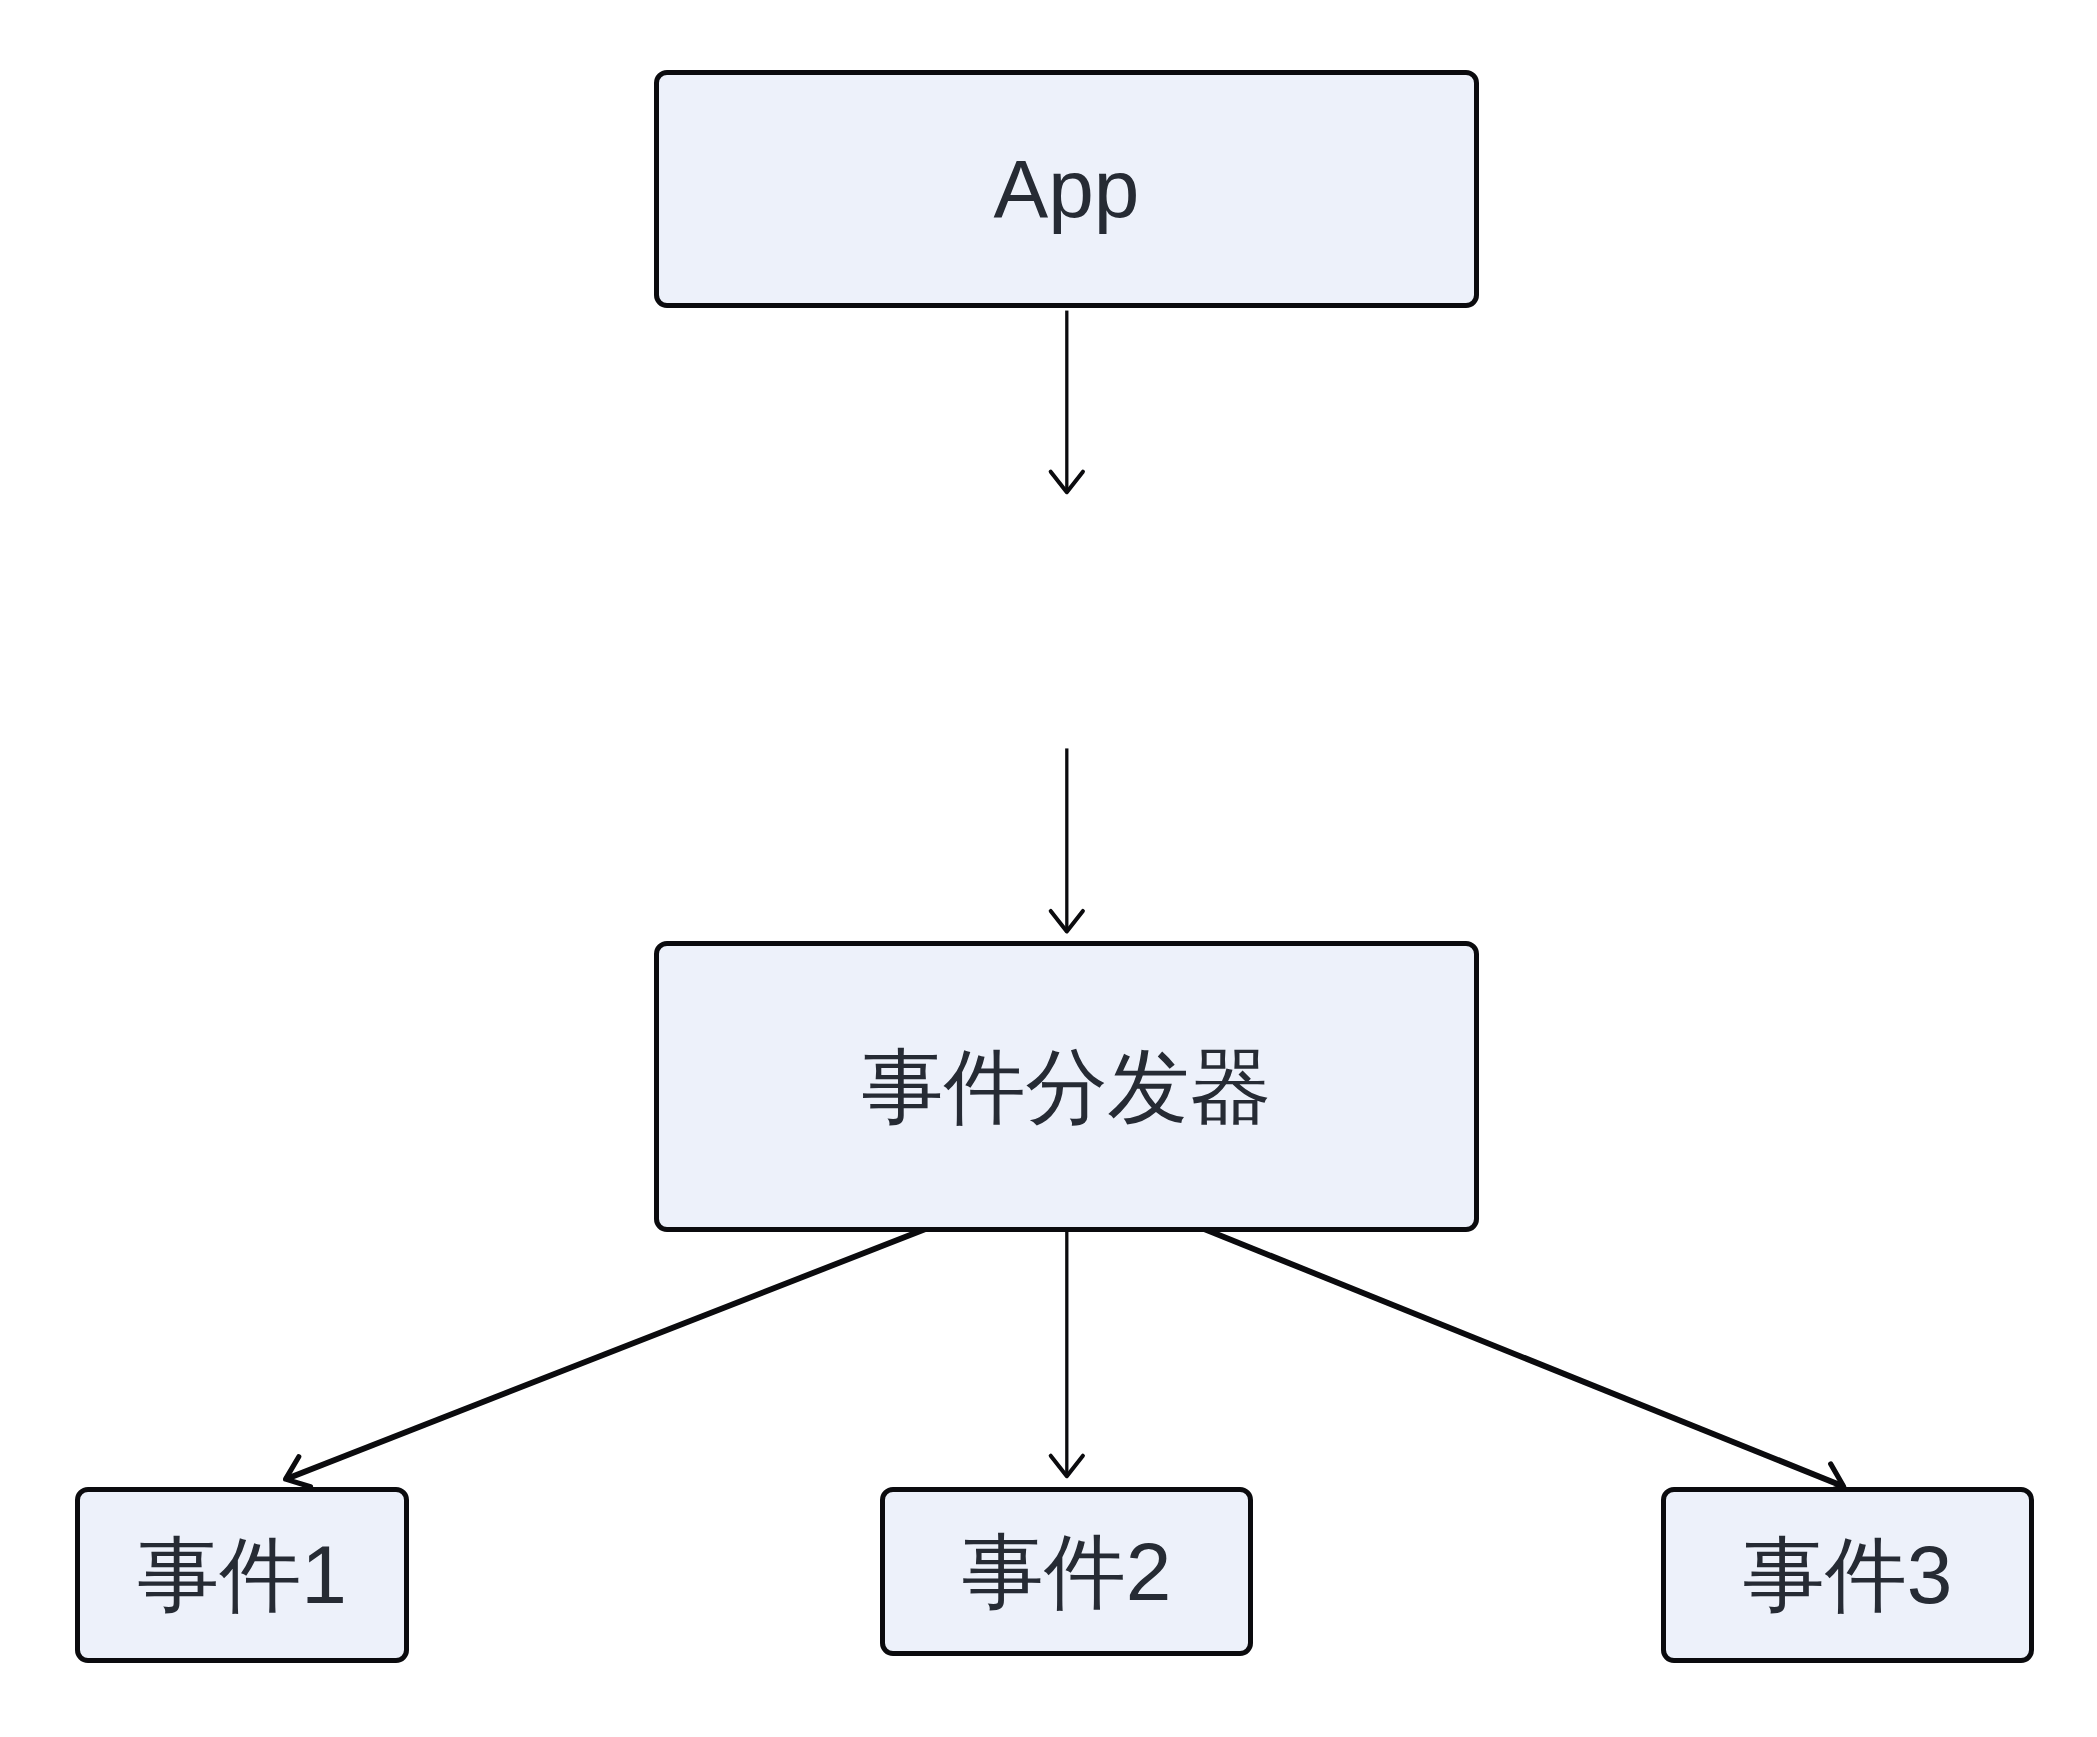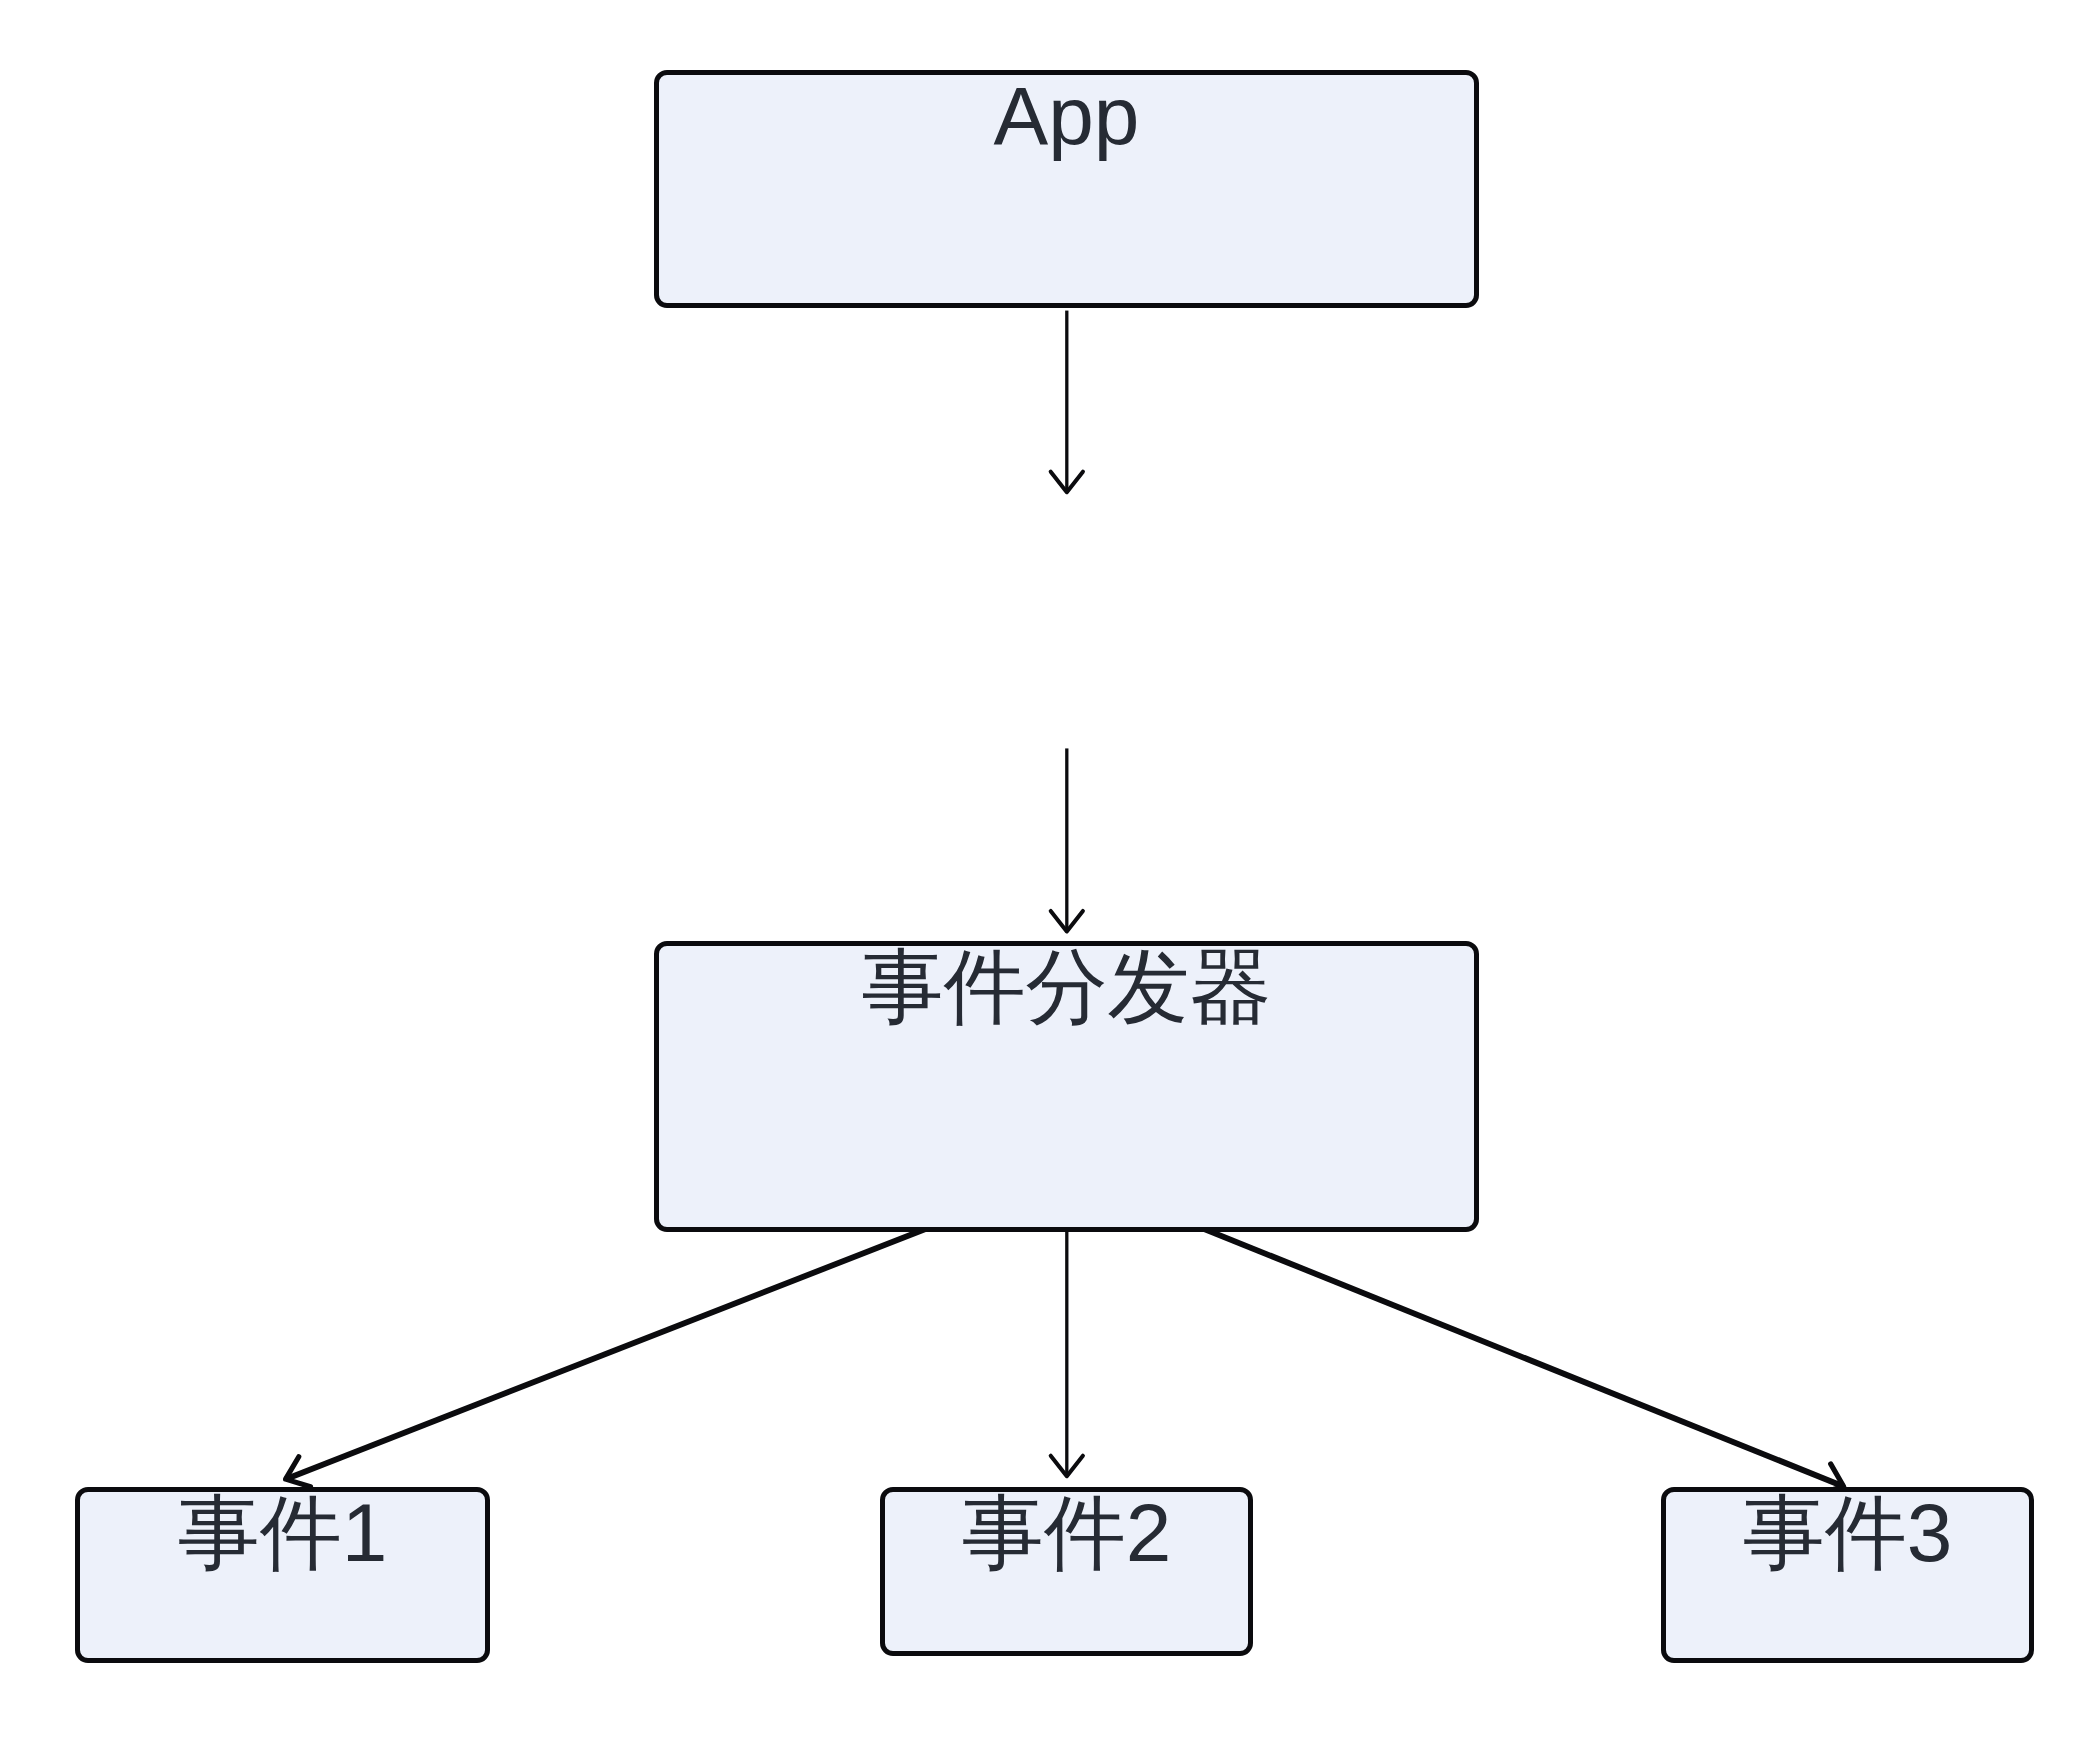--- a/index.html
+++ b/index.html
@@ -15,36 +15,36 @@
     font-family: "Liberation Sans", "DejaVu Sans", sans-serif;
     overflow: hidden;
   }
   .node {
     position: absolute;
     box-sizing: border-box;
     background: #edf1fa;
     border: 5.1px solid #0b0b0e;
     border-radius: 13px;
     display: flex;
-    align-items: flex-start;
+    align-items: center;
     justify-content: center;
   }
   .node .label {
     color: #262b34;
     font-size: 82px;
     line-height: 1;
     white-space: nowrap;
     text-align: center;
   }
   
   .node-app        { left: 654px;  top: 70px;   width: 825px; height: 238px; }
   .node-filter     { left: 654px;  top: 513px;  width: 825px; height: 233px; }
   .node-dispatcher { left: 654px;  top: 941px; width: 825px; height: 291px; }
   
-  .node-event1 { left: 75px;  top: 1487px; width: 415px; height: 176px; }
+  .node-event1 { left: 75px;  top: 1487px; width: 334px; height: 176px; }
   .node-event2 { left: 880px; top: 1487px; width: 373px; height: 169px; }
   .node-event3 { left: 1661px; top: 1487px; width: 373px; height: 176px; }
 
   #edges {
     position: absolute;
     left: 0; top: 0;
     width: 2097px;
     height: 1737px;
     pointer-events: none;
   }

